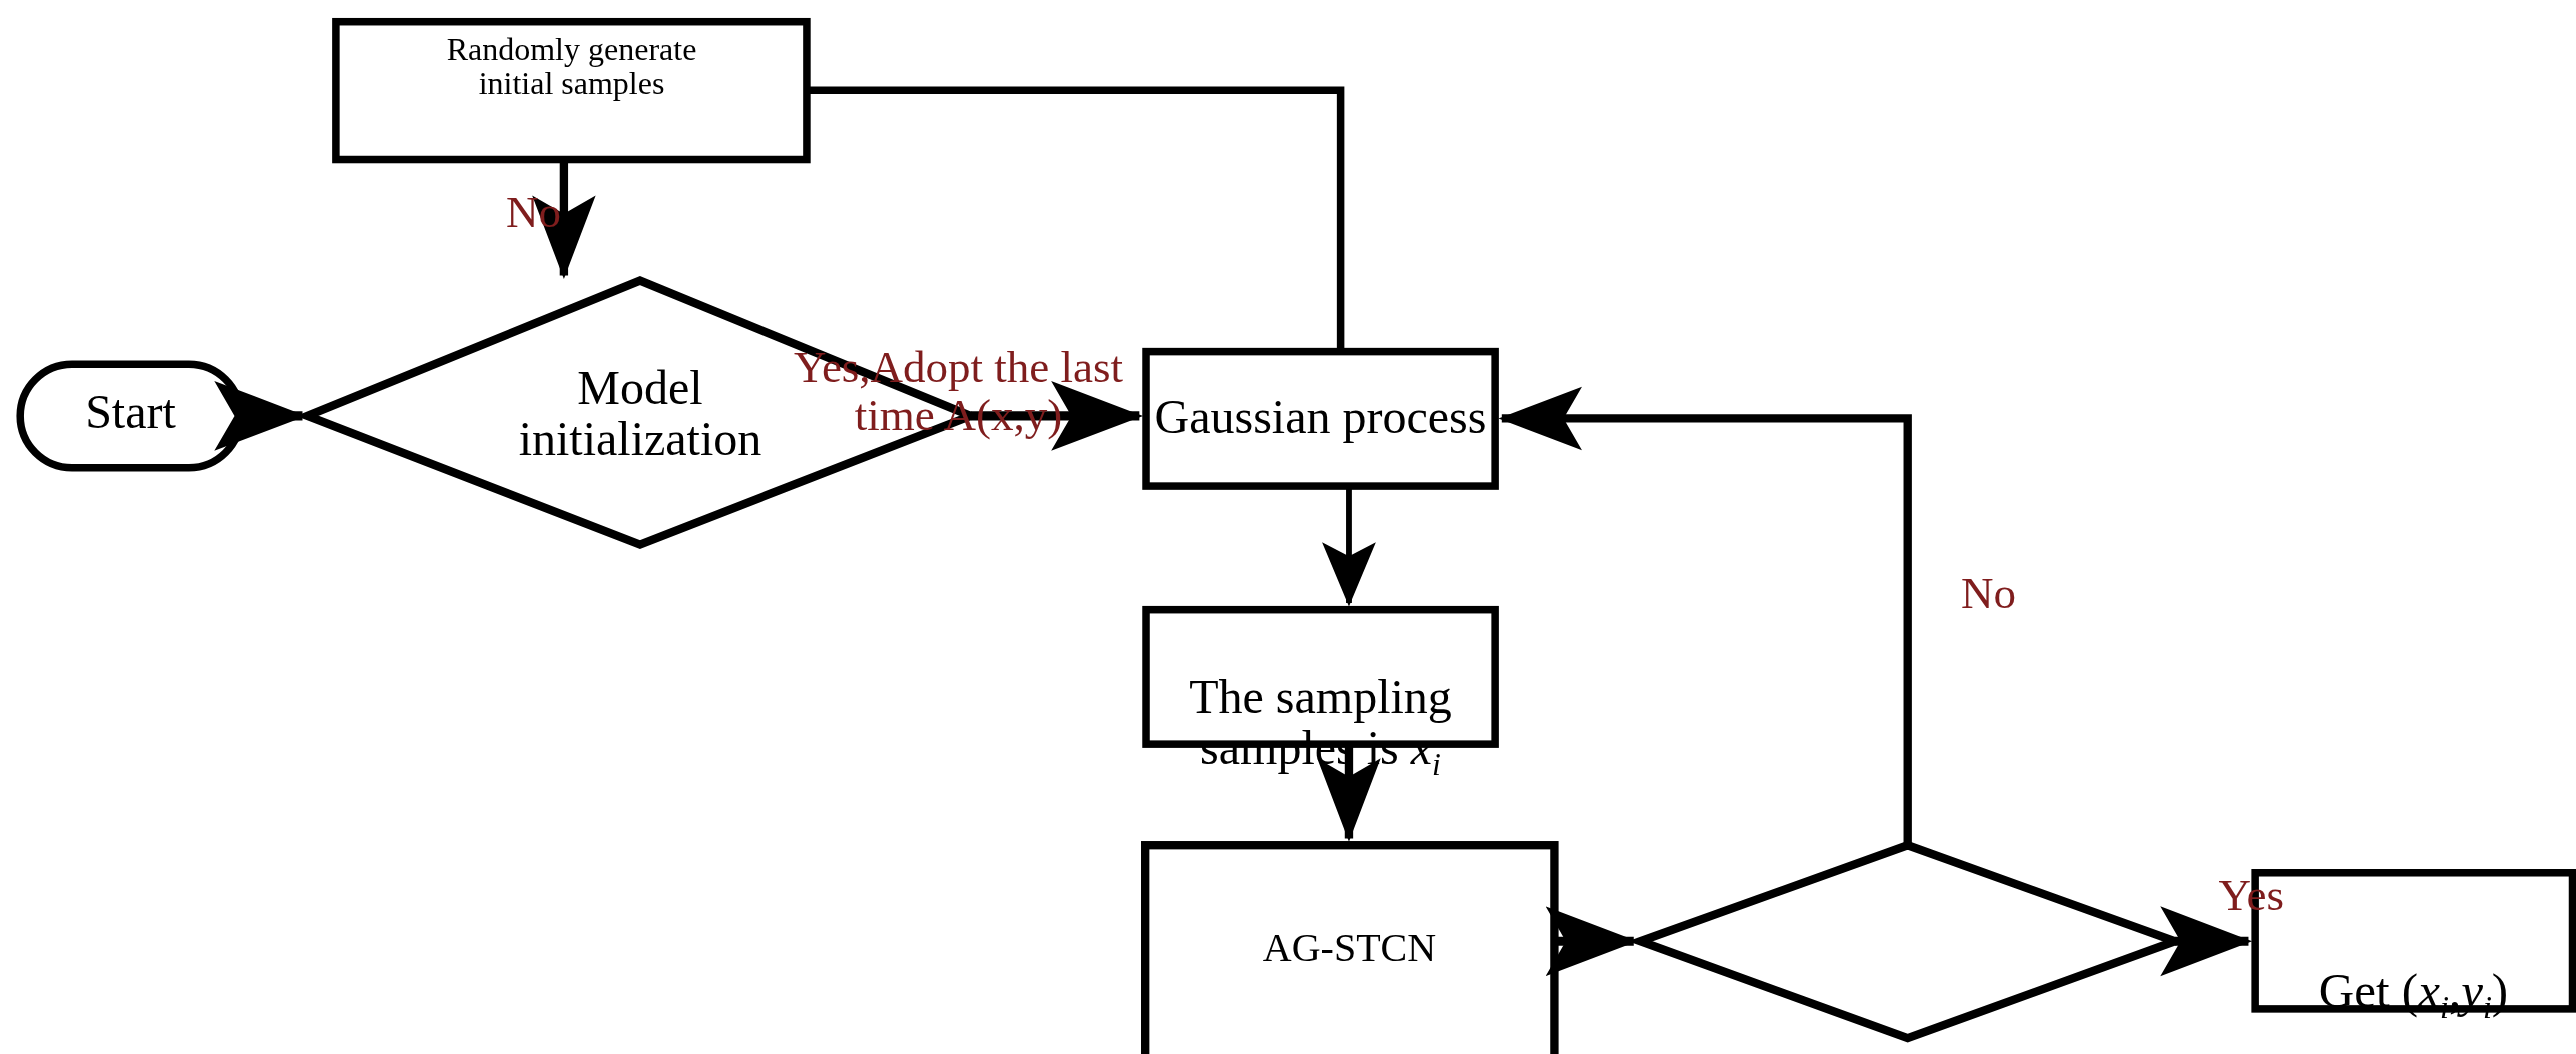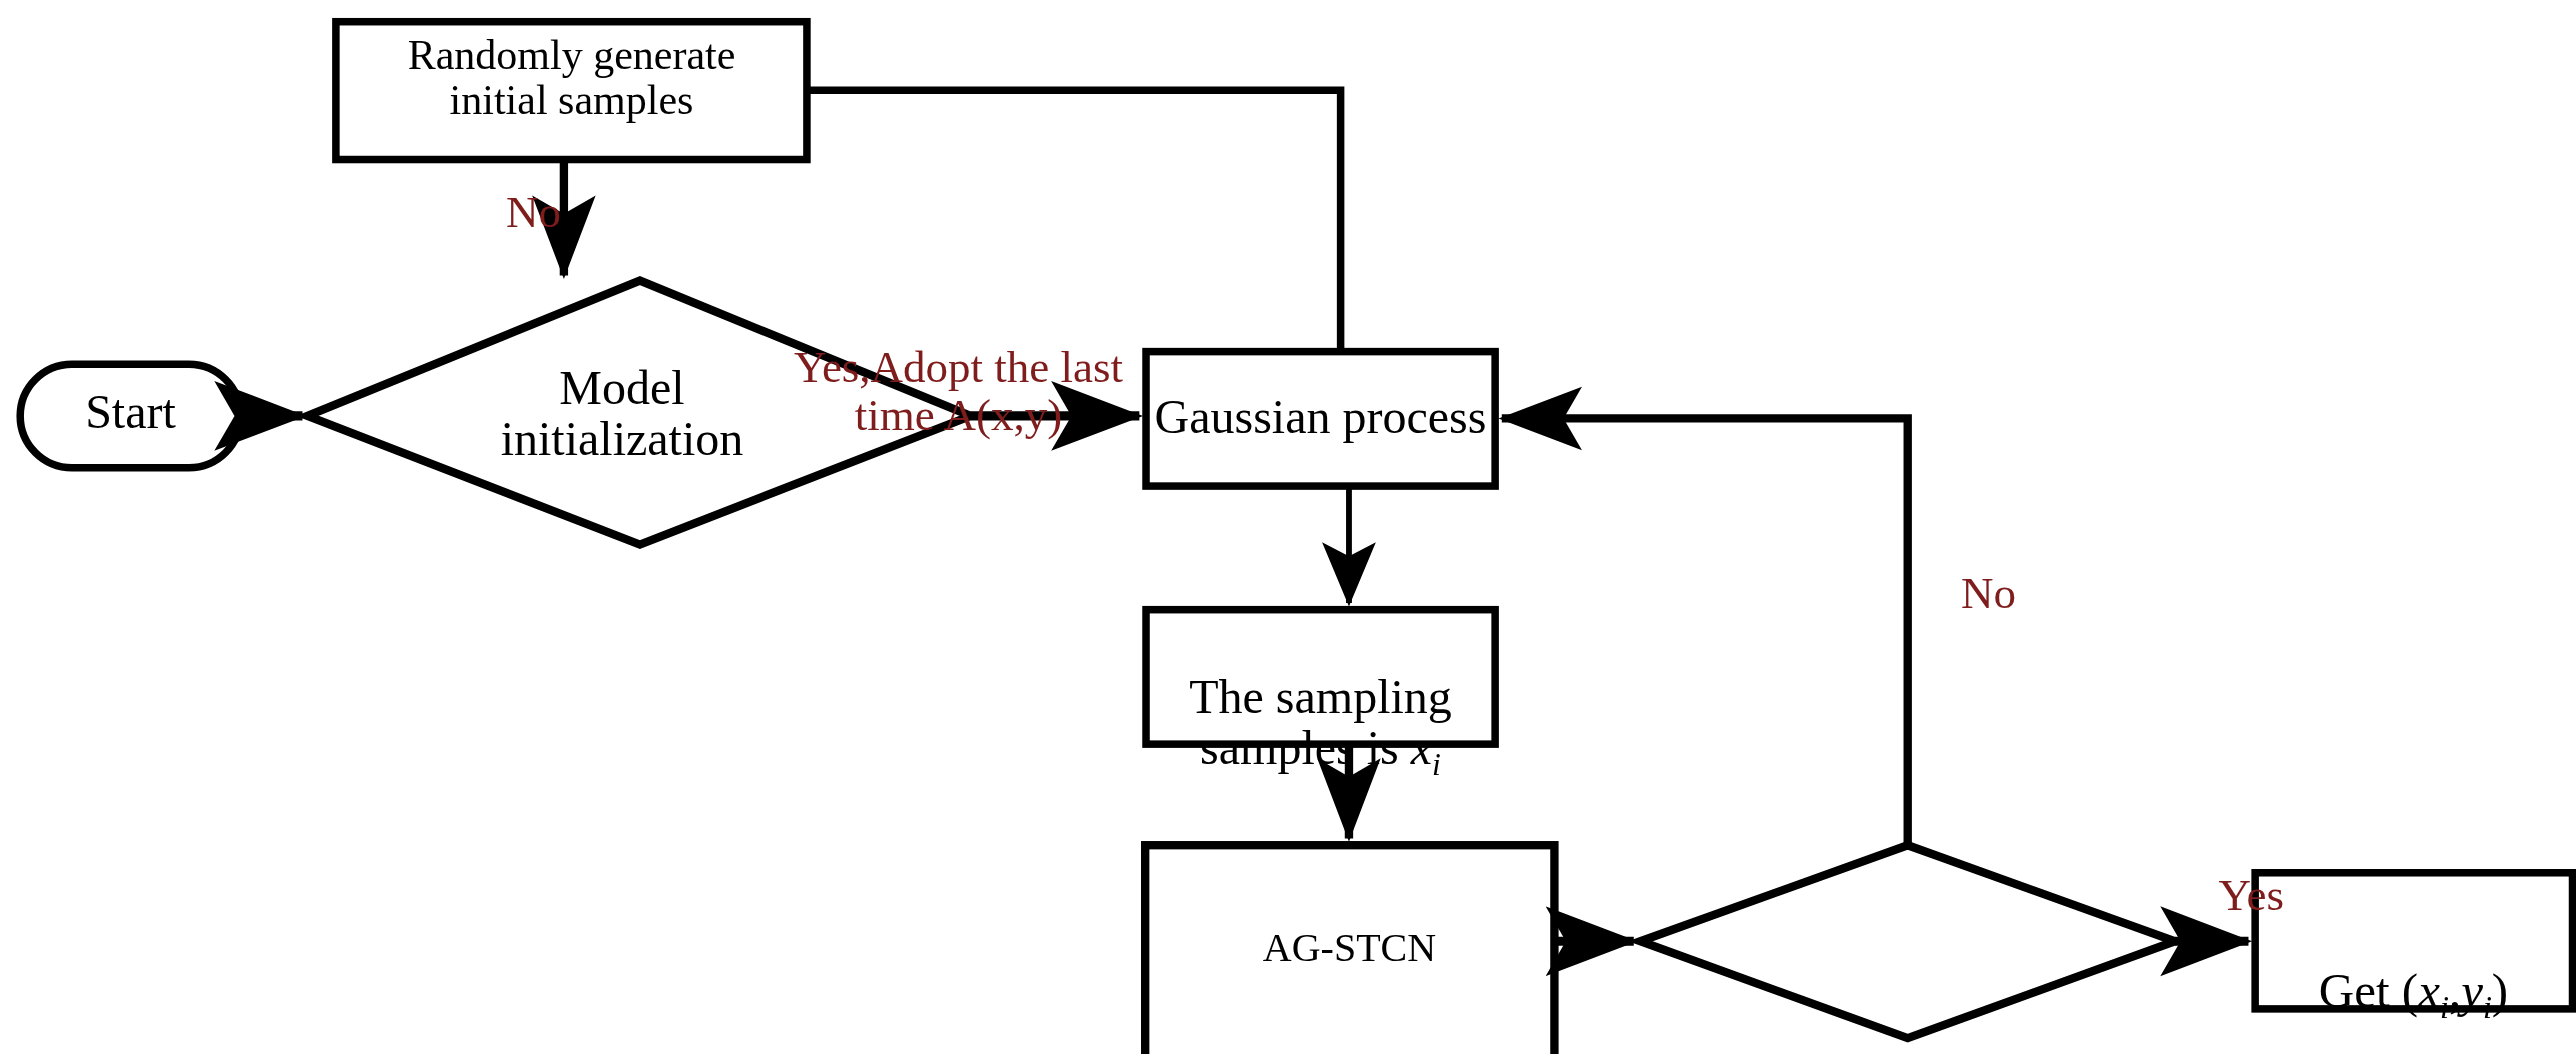--- a/index.html
+++ b/index.html
@@ -95,24 +95,24 @@
 
     <path d="M1861,1127 L1956,1127" fill="none" stroke="#000000" stroke-width="11" marker-end="url(#arrowFat)"></path>
 
     <path d="M2604,1127 L2692,1127" fill="none" stroke="#000000" stroke-width="11" marker-end="url(#arrowFat)"></path>
 
     <path d="M2284,1012 L2284,501 L1798,501" fill="none" stroke="#000000" stroke-width="10" marker-end="url(#arrowFatL)"></path>
   </svg>
 
   <div class="nodetext" style="left:20px; top:387px; width:221px; font-size:48px;">Start</div>
 
-  <div class="nodetext" style="left:336px; top:33px; width:471px; font-size:42px;">Randomly generate
+  <div class="nodetext" style="left:336px; top:33px; width:471px; font-size:32px;">Randomly generate
 initial samples</div>
 
-  <div class="nodetext" style="left:455px; top:363px; width:334px; font-size:48px;">Model
+  <div class="nodetext" style="left:473px; top:363px; width:334px; font-size:48px;">Model
 initialization</div>
 
   <div class="nodetext" style="left:1146px; top:392px; width:349px; font-size:48px;">Gaussian process</div>
 
   <div class="nodetext" style="left:1146px; top:621px; width:349px; font-size:48px;">
     <span>The sampling
 samples is</span><span class="sub"> <span>x</span><sub>i</sub></span>
   </div>
 
   <div class="nodetext" style="left:1145px; top:927px; width:409px; font-size:40px;">AG-STCN</div>

